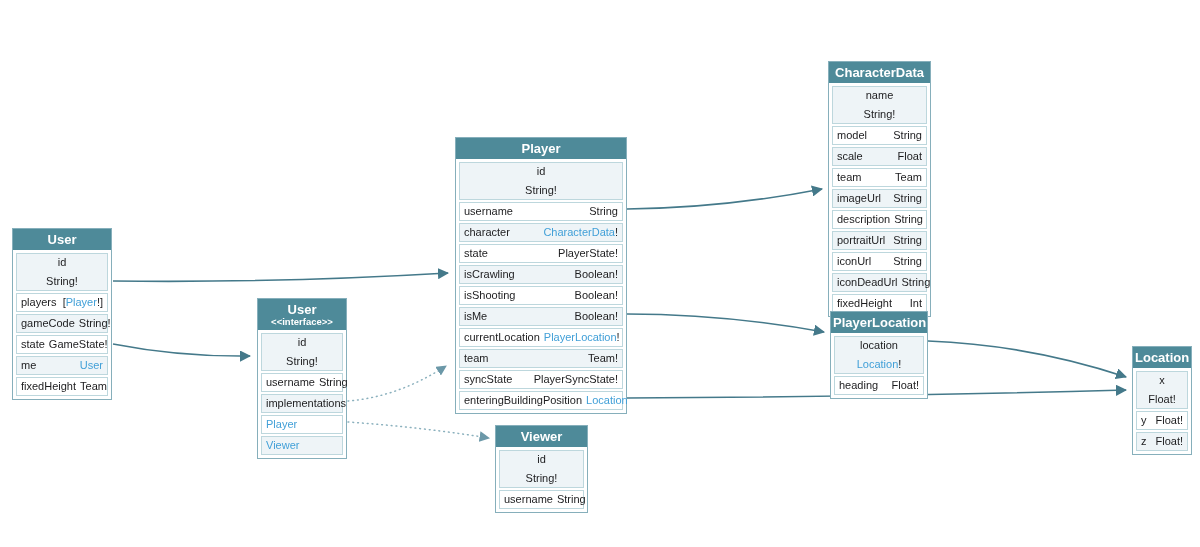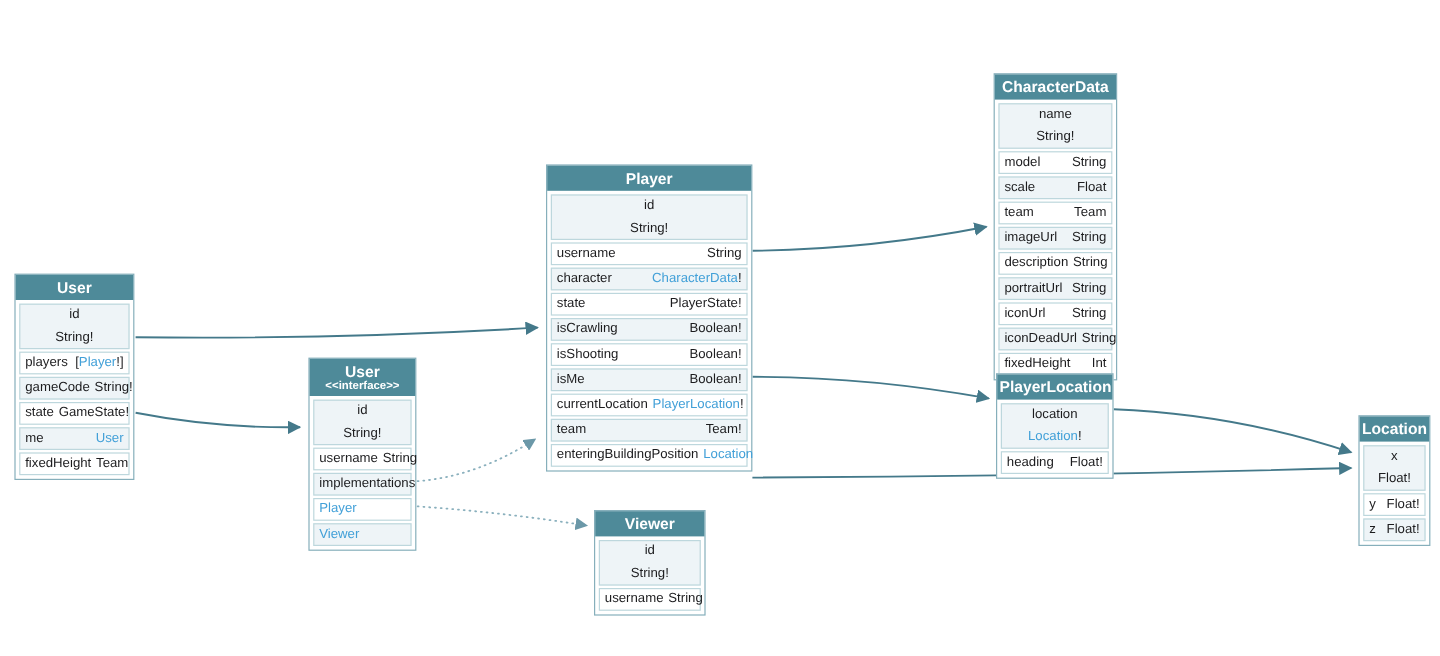--- a/index.html
+++ b/index.html
@@ -197,20 +197,24 @@
           </div>
           <div class="field-row">
             <span class="field-name">currentLocation</span>
             <span class="field-type"><span class="type-link">PlayerLocation</span><span>!</span></span>
           </div>
           <div class="field-row alt">
             <span class="field-name">team</span>
             <span class="field-type">Team!</span>
           </div>
           <div class="field-row">
+            <span class="field-name">syncState</span>
+            <span class="field-type">PlayerSyncState!</span>
+          </div>
+          <div class="field-row">
             <span class="field-name">enteringBuildingPosition</span>
             <span class="field-type"><span class="type-link">Location</span></span>
           </div>
         </div>
       </div>
       <div class="node" style="left: 495px; top: 425px; width: 93px;">
         <div class="node-header"><span>Viewer</span></div>
         <div class="node-rows">
           <div class="field-row alt">
             <span class="field-name">id</span>

